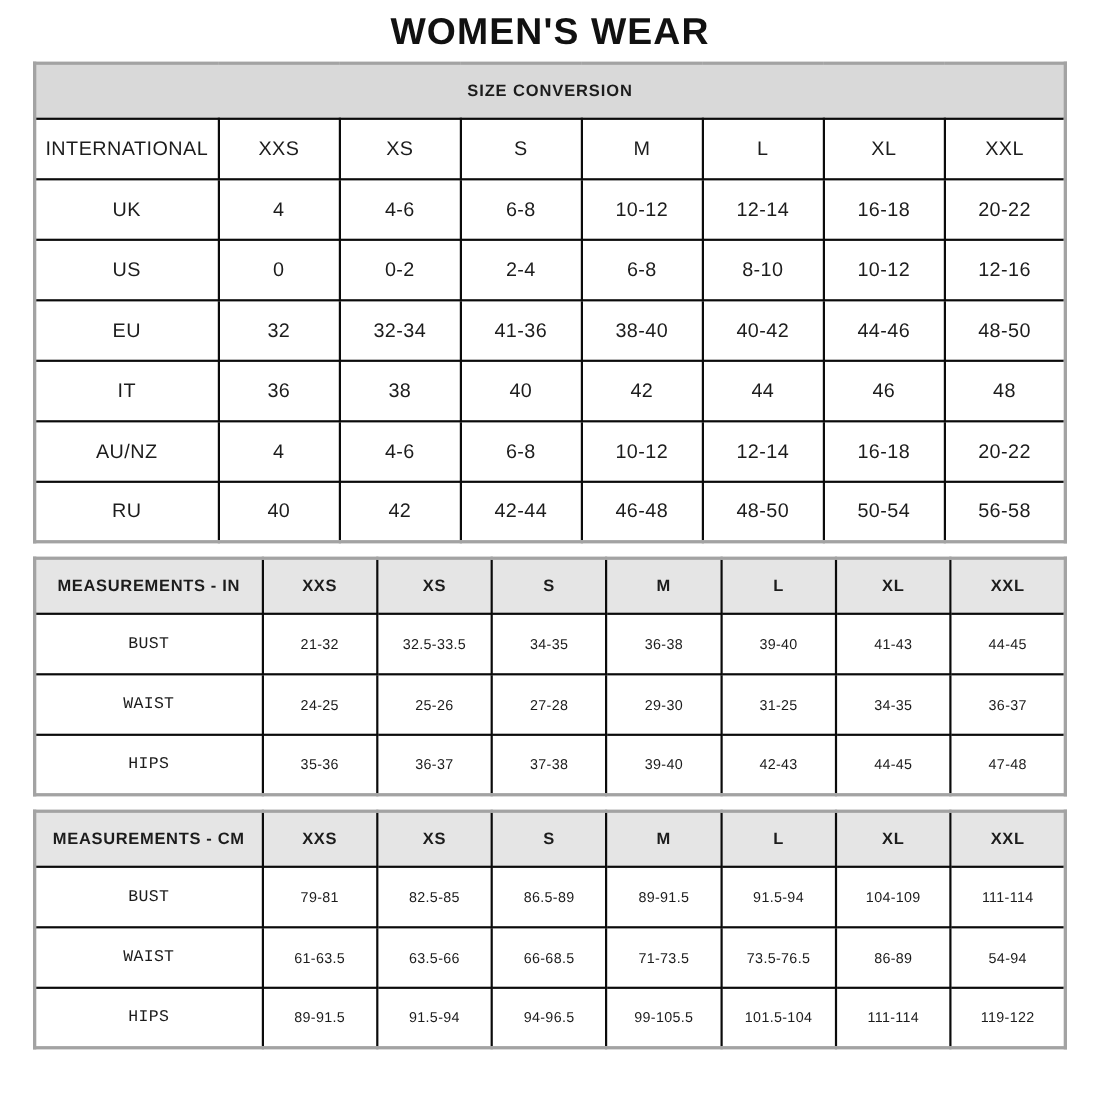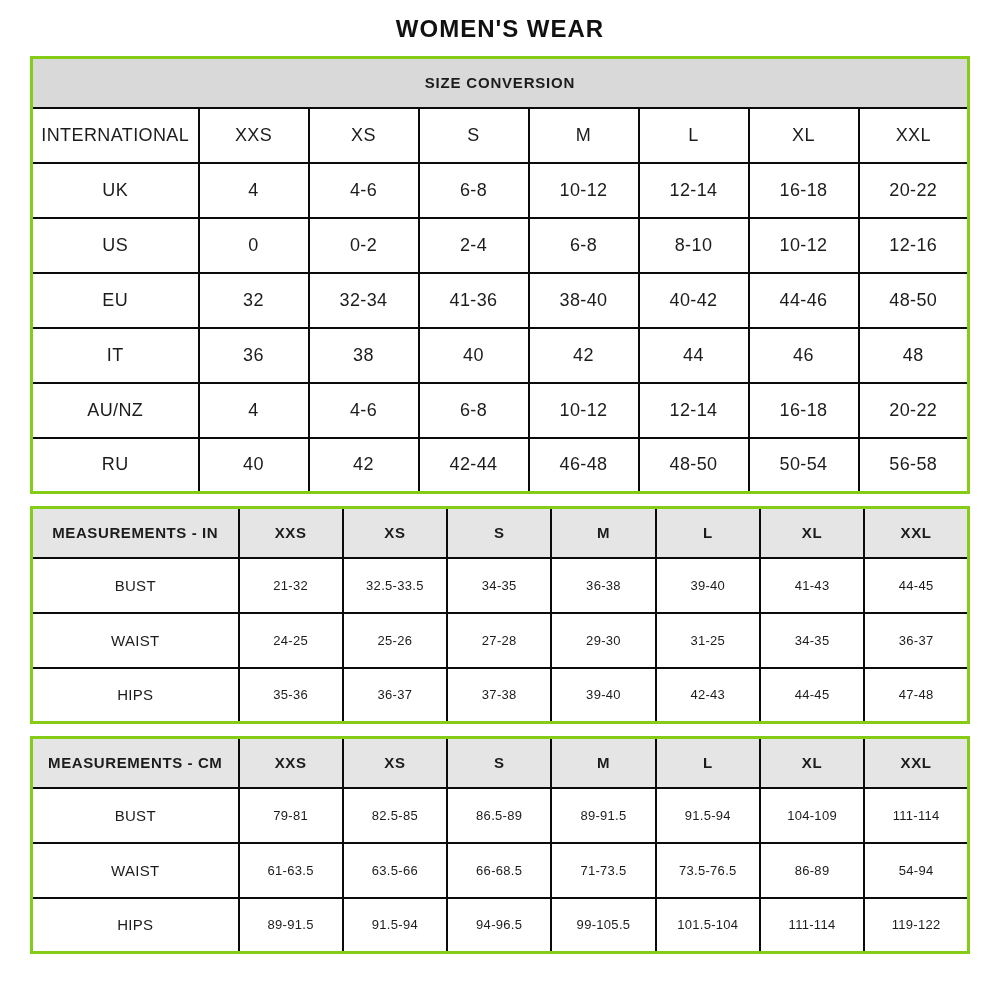--- a/index.html
+++ b/index.html
@@ -13,31 +13,31 @@
   }
   .page {
     width: 1000px;
     height: 1000px;
     overflow: hidden;
   }
   h1.page-title {
     margin: 14px 0 11px 0;
     line-height: 30px;
     text-align: center;
-    font-size: 24px;
+    font-size: 34px;
     font-weight: 700;
     letter-spacing: 1px;
     color: #111111;
   }
   table.chart {
     width: 940px;
     margin: 12px auto 9px auto;
     border-collapse: collapse;
     table-layout: fixed;
-    border: 3px solid #84cc16;
+    border: 3px solid #a3a3a3;
   }
   table.chart td {
     border: 2px solid #0b0b0b;
     text-align: center;
     vertical-align: middle;
     padding: 0 4px;
     color: #1c1c1c;
     overflow: hidden;
     white-space: nowrap;
   }
@@ -54,21 +54,21 @@
   
   table.measure col.c-first { width: 207px; }
   table.measure td { height: 55px; font-size: 13px; letter-spacing: 0.3px; }
   table.measure td.hcell {
     height: 50px;
     background: #e5e5e5;
     font-weight: 700;
     font-size: 15px;
     letter-spacing: 0.6px;
   }
-  table.measure td.label { font-size: 15px; }
+  table.measure td.label { font-size: 15px; font-family: Liberation Mono, monospace; }
 </style>
 </head>
 <body>
 
 <div class="page">
   <h1 class="page-title">WOMEN'S WEAR</h1>
 
   <table class="chart conv">
     <colgroup>
         <col class="c-first">

